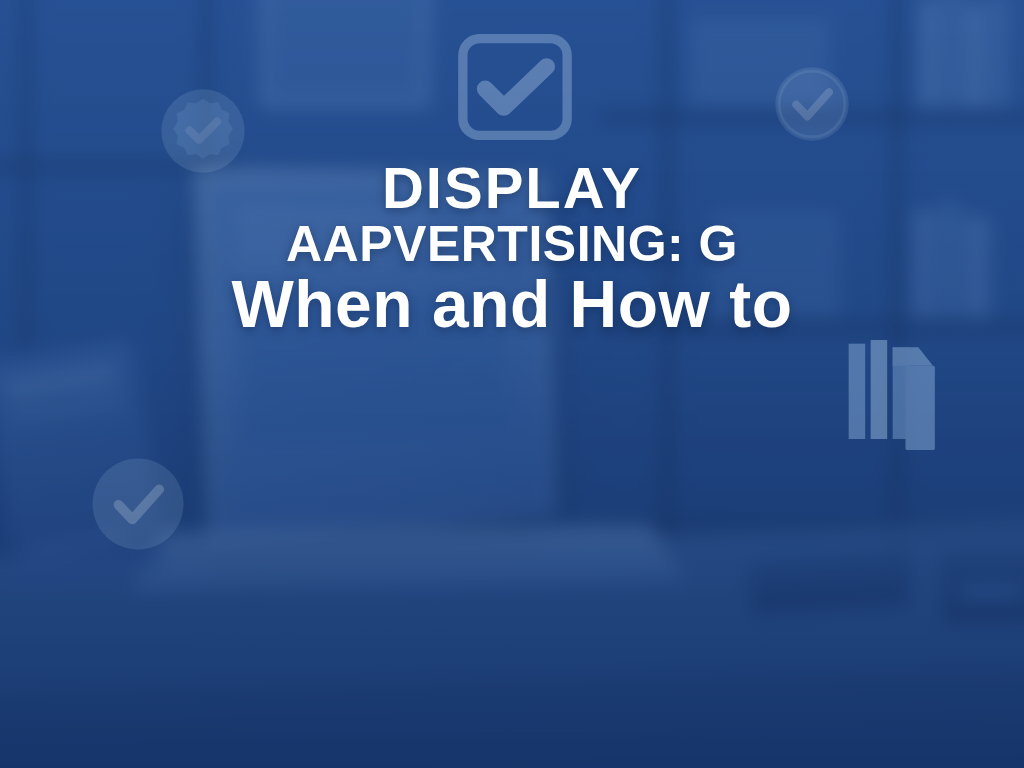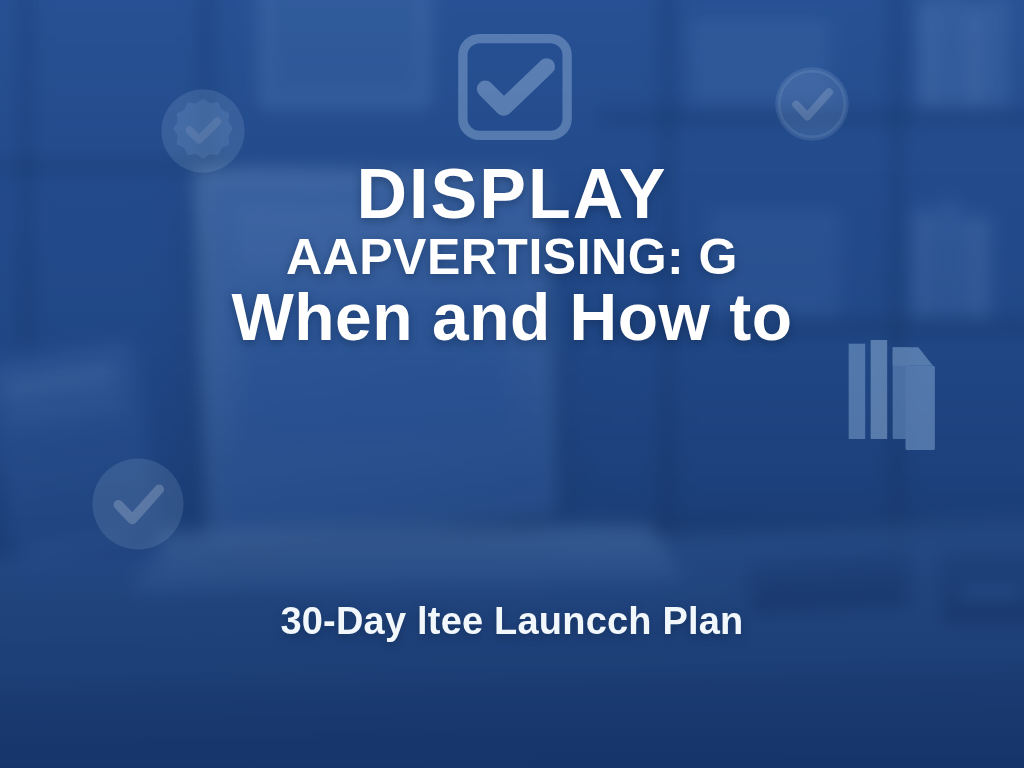--- a/index.html
+++ b/index.html
@@ -127,21 +127,21 @@
   }
   .h-line {
     color: #ffffff;
     font-weight: 700;
     font-size: 68px;
     line-height: 1.04;
     letter-spacing: .5px;
     text-shadow: 0 3px 10px rgba(14,36,70,.45);
     white-space: nowrap;
   }
-  .h-line.l1 { font-size: 70px; letter-spacing: 2px; }
+  .h-line.l1 { font-size: 58px; letter-spacing: 2px; }
   .h-line.l2 { font-size: 50px; }
   .h-line.l3 { font-size: 66px; }
   .h-line.l4 { font-size: 66px; }
 
   .subtitle {
     position: absolute;
     left: 0; right: 0;
     top: 596px;
     text-align: center;
     padding: 0 40px;
@@ -254,16 +254,15 @@
     </svg>
   </div>
 
   <div class="headline">
     <div class="h-line l1">DISPLAY</div>
     <div class="h-line l2">AAPVERTISING: G</div>
     <div class="h-line l3">When and How to</div>
   </div>
 
   <div class="subtitle">
-    <div class="s-line">30-Day ltee Launcch Plan</div>
   </div>
 
 </div>
 
 </body></html>

